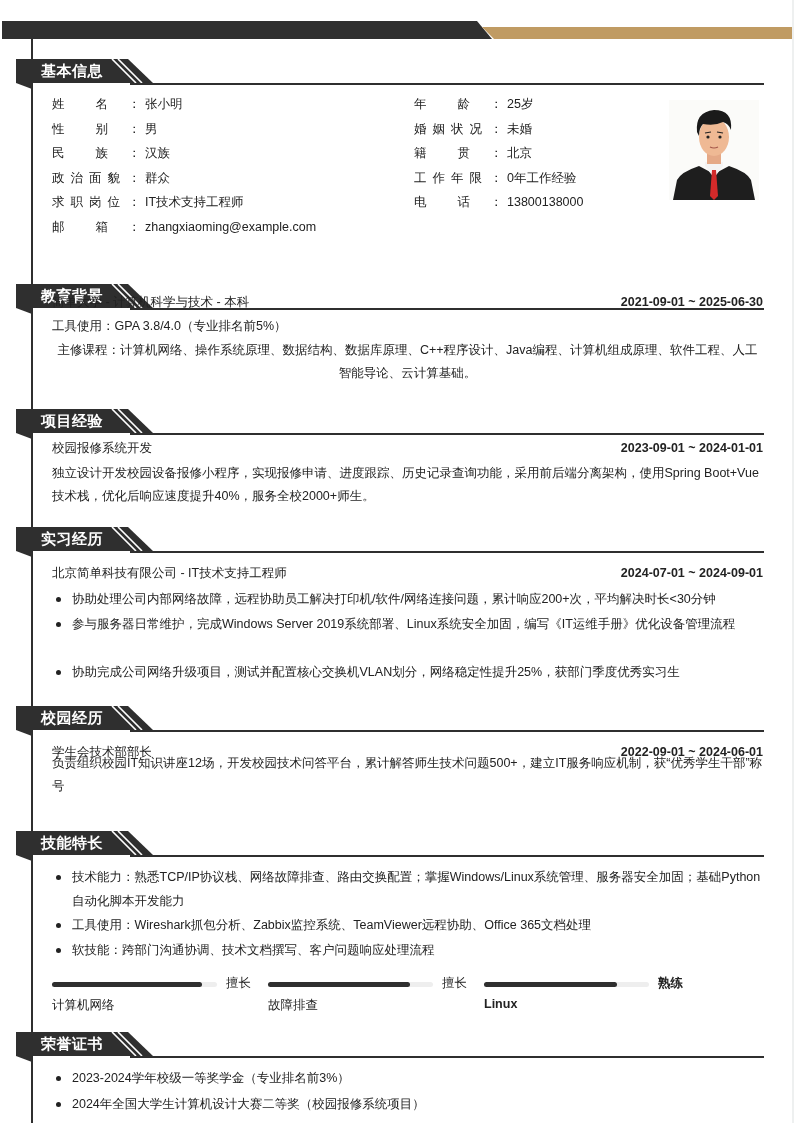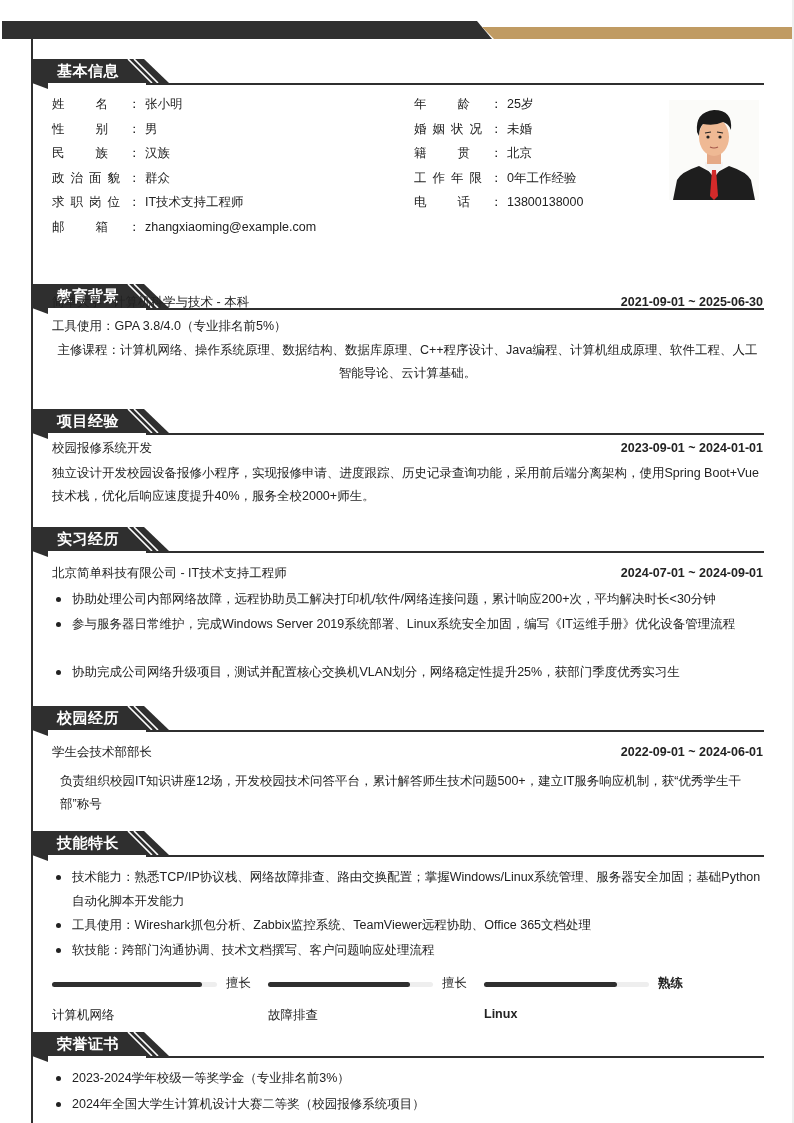--- a/index.html
+++ b/index.html
@@ -8,21 +8,21 @@
 
   .topbar { position: absolute; left: 2px; top: 21px; width: 790px; height: 18px; }
   .topbar-dark { position: absolute; left: 0; top: 0; height: 18px; width: 490px; background: #2f2f2f;
                  clip-path: polygon(0 0, 475px 0, 490px 100%, 0 100%); }
   .topbar-gold { position: absolute; left: 480px; top: 6px; height: 12px; width: 313px; background: #c09b63;
                  clip-path: polygon(0 0, 100% 0, 100% 100%, 12px 100%); }
 
   .vline { position: absolute; left: 31px; top: 39px; width: 1.5px; height: 1084px; background: #2f2f2f; }
   .page-border-right { position: absolute; right: 0; top: 0; width: 2px; height: 100%; background: #eef0f0; }
 
-  .section { position: absolute; left: 0; width: 794px; padding-left: 16px; }
+  .section { position: absolute; left: 0; width: 794px; }
   .sec-head { position: relative; height: 26px; }
   .sec-tab { position: absolute; left: 16px; top: 0; height: 24px; width: 137px; background: #2f2f2f;
              clip-path: polygon(0 0, 112px 0, 137px 100%, 0 100%); }
   .sec-tab-fold { position: absolute; left: 16px; top: 24px; width: 16px; height: 6px; background: #2f2f2f;
                   clip-path: polygon(0 0, 100% 0, 100% 100%); }
   .sec-stripes { position: absolute; left: 108px; top: 0; width: 44px; height: 24px; }
   .sec-title { position: absolute; left: 41px; top: 2px; color: #fff; font-size: 15px; font-weight: bold; letter-spacing: 0.5px; line-height: 20px; }
   .sec-rule { position: absolute; left: 130px; right: 30px; top: 24px; height: 1.5px; background: #2f2f2f; }
 
   .info-row { position: absolute; height: 20px; line-height: 20px; font-size: 12.5px; }
@@ -37,21 +37,21 @@
   .bold { font-weight: normal; }
   .para { position: absolute; left: 52px; right: 31px; line-height: 23px; }
 
   .bullet { position: absolute; left: 56px; right: 31px; line-height: 24px; padding-left: 16px; }
   .bullet::before { content: ""; position: absolute; left: 0; top: 10px; width: 5px; height: 5px; border-radius: 50%; background: #222; }
 
   .skillbar { position: absolute; height: 24px; }
   .skill-track { position: absolute; left: 0; top: 9px; height: 5px; border-radius: 3px; background: #eeeeee; }
   .skill-fill { position: absolute; left: 0; top: 0; height: 5px; border-radius: 3px; background: #2f2f2f; }
   .skill-level { position: absolute; top: 2px; font-size: 12.5px; }
-  .skill-name { position: absolute; top: 34px; left: 0; font-size: 12.5px; white-space: nowrap; }
+  .skill-name { position: absolute; top: 24px; left: 0; font-size: 12.5px; white-space: nowrap; }
 </style>
 </head>
 <body>
 
 <div class="topbar">
   <div class="topbar-dark"></div>
   <div class="topbar-gold"></div>
 </div>
 <div class="vline"></div>
 <div class="page-border-right"></div>
@@ -251,21 +251,21 @@
         <path d="M4 0 L28 24 M10 0 L34 24" stroke="#fff" stroke-width="1.6"></path>
       </svg>
     <div class="sec-rule"></div>
     <div class="sec-title">校园经历</div>
   </div>
 </div>
 <div class="line" style="top:741px;">
   <span class="bold">学生会技术部部长</span>
   <span class="right">2022-09-01 ~ 2024-06-01</span>
 </div>
-<div class="para" style="top:770px;margin-left:8px;">负责组织校园IT知识讲座12场，开发校园技术问答平台，累计解答师生技术问题500+，建立IT服务响应机制，获“优秀学生干部”称号</div>
+<div class="para" style="top:752px;">负责组织校园IT知识讲座12场，开发校园技术问答平台，累计解答师生技术问题500+，建立IT服务响应机制，获“优秀学生干部”称号</div>
 
 <div class="section" style="top:831px;">
   <div class="sec-head">
     <div class="sec-tab"></div>
     <div class="sec-tab-fold"></div>
     <svg class="sec-stripes" viewBox="0 0 44 24">
         <path d="M4 0 L28 24 M10 0 L34 24" stroke="#fff" stroke-width="1.6"></path>
       </svg>
     <div class="sec-rule"></div>
     <div class="sec-title">技能特长</div>

